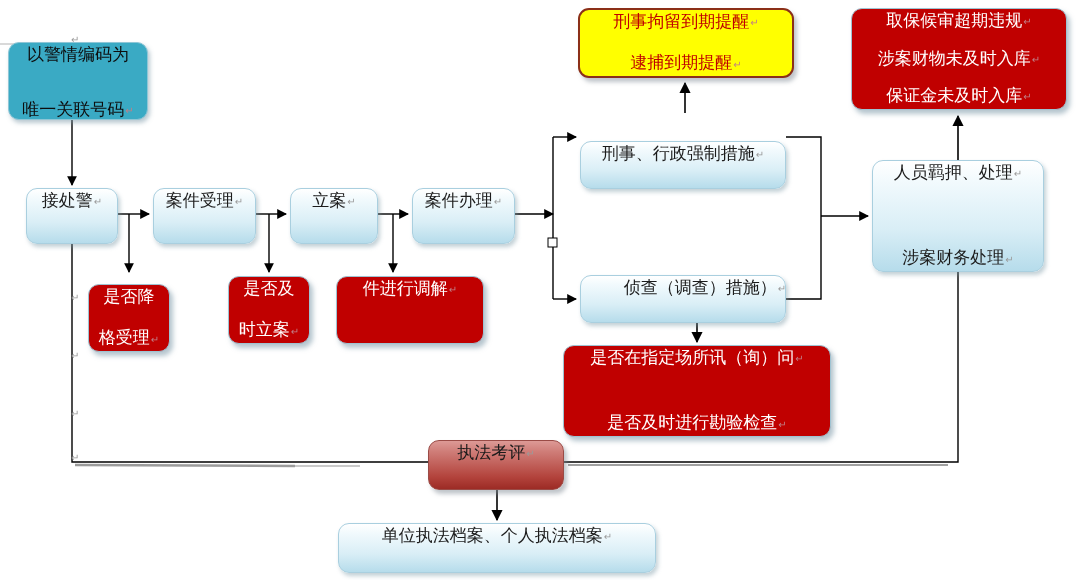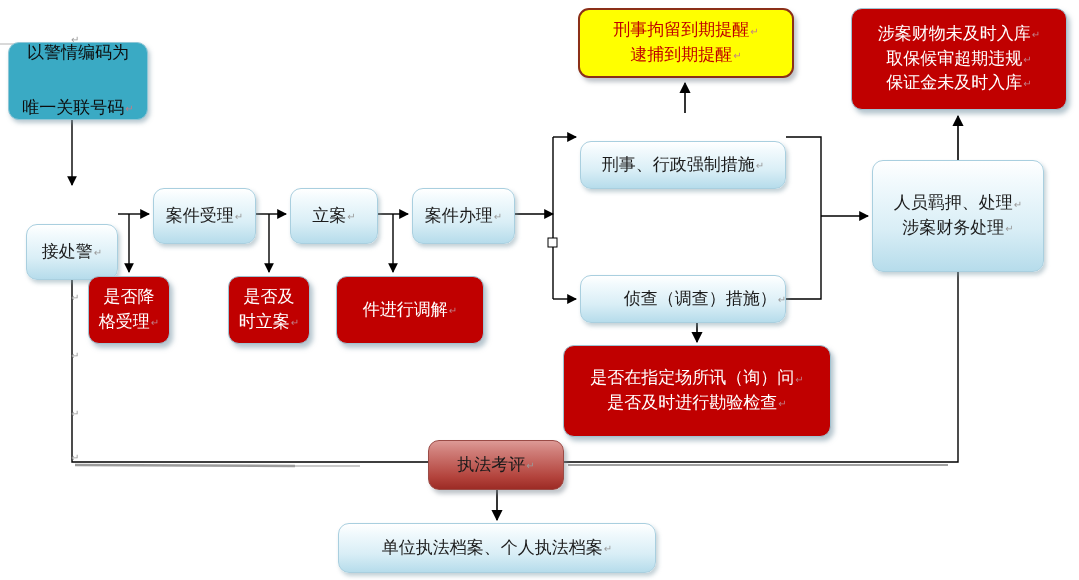--- a/index.html
+++ b/index.html
@@ -23,21 +23,21 @@
     width: 1079px;
     height: 580px;
     pointer-events: none;
   }
   .node {
     position: absolute;
     box-sizing: border-box;
     display: flex;
     flex-direction: column;
     align-items: center;
-    justify-content: center;
+    justify-content: space-between;
     text-align: center;
     border-radius: 11px;
     line-height: 1.45;
     white-space: nowrap;
     z-index: 3;
   }
   .node .ln { display: block; }
   
   .pilcrow {
     font-family: "Liberation Sans", sans-serif;
@@ -140,33 +140,33 @@
   <span class="pilcrow" style="position:absolute;left:70px;top:292px;z-index:4;">↵</span>
   <span class="pilcrow" style="position:absolute;left:70px;top:350px;z-index:4;">↵</span>
   <span class="pilcrow" style="position:absolute;left:70px;top:408px;z-index:4;">↵</span>
   <span class="pilcrow" style="position:absolute;left:70px;top:452px;z-index:4;">↵</span>
 
   <div id="nodes">
       <div class="node n-teal" style="left: 8px; top: 42px; width: 140px; height: 78px; font-size: 17px;">
         <span class="ln">以警情编码为</span>
         <span class="ln">唯一关联号码<span class="pilcrow red">↵</span></span>
       </div>
-      <div class="node n-blue" style="left: 26px; top: 188px; width: 92px; height: 56px; font-size: 17px; margin-top: 36px;">
+      <div class="node n-blue" style="left: 26px; top: 188px; width: 92px; height: 56px; font-size: 17px;">
         <span class="ln">接处警<span class="pilcrow">↵</span></span>
       </div>
       <div class="node n-blue" style="left: 153px; top: 188px; width: 103px; height: 56px; font-size: 17px;">
         <span class="ln">案件受理<span class="pilcrow">↵</span></span>
       </div>
       <div class="node n-blue" style="left: 290px; top: 188px; width: 88px; height: 56px; font-size: 17px;">
         <span class="ln">立案<span class="pilcrow">↵</span></span>
       </div>
       <div class="node n-blue" style="left: 412px; top: 188px; width: 103px; height: 56px; font-size: 17px;">
         <span class="ln">案件办理<span class="pilcrow">↵</span></span>
       </div>
-      <div class="node n-red" style="left: 88px; top: 276px; width: 82px; height: 68px; font-size: 17px;">
+      <div class="node n-red" style="left: 88px; top: 284px; width: 82px; height: 68px; font-size: 17px;">
         <span class="ln">是否降</span>
         <span class="ln">格受理<span class="pilcrow red">↵</span></span>
       </div>
       <div class="node n-red" style="left: 228px; top: 276px; width: 82px; height: 68px; font-size: 17px;">
         <span class="ln">是否及</span>
         <span class="ln">时立案<span class="pilcrow red">↵</span></span>
       </div>
       <div class="node n-red" style="left: 336px; top: 276px; width: 148px; height: 68px; font-size: 17px;">
         <span class="ln">件进行调解<span class="pilcrow red">↵</span></span>
       </div>
@@ -174,22 +174,22 @@
         <span class="ln">刑事、行政强制措施<span class="pilcrow">↵</span></span>
       </div>
       <div class="node n-blue" style="left: 580px; top: 275px; width: 206px; height: 48px; font-size: 17px; padding-left: 44px;">
         <span class="ln">侦查（调查）措施）<span class="pilcrow">↵</span></span>
       </div>
       <div class="node n-yellow" style="left: 578px; top: 8px; width: 216px; height: 70px; font-size: 17px;">
         <span class="ln">刑事拘留到期提醒<span class="pilcrow red">↵</span></span>
         <span class="ln">逮捕到期提醒<span class="pilcrow red">↵</span></span>
       </div>
       <div class="node n-red" style="left: 851px; top: 8px; width: 216px; height: 102px; font-size: 17px;">
+        <span class="ln">取保候审超期违规<span class="pilcrow red">↵</span></span>
         <span class="ln">涉案财物未及时入库<span class="pilcrow red">↵</span></span>
-        <span class="ln">取保候审超期违规<span class="pilcrow red">↵</span></span>
         <span class="ln">保证金未及时入库<span class="pilcrow red">↵</span></span>
       </div>
       <div class="node n-blue" style="left: 872px; top: 160px; width: 172px; height: 112px; font-size: 17px;">
         <span class="ln">人员羁押、处理<span class="pilcrow">↵</span></span>
         <span class="ln">涉案财务处理<span class="pilcrow">↵</span></span>
       </div>
       <div class="node n-red" style="left: 563px; top: 345px; width: 268px; height: 92px; font-size: 17px;">
         <span class="ln">是否在指定场所讯（询）问<span class="pilcrow red">↵</span></span>
         <span class="ln">是否及时进行勘验检查<span class="pilcrow red">↵</span></span>
       </div>

